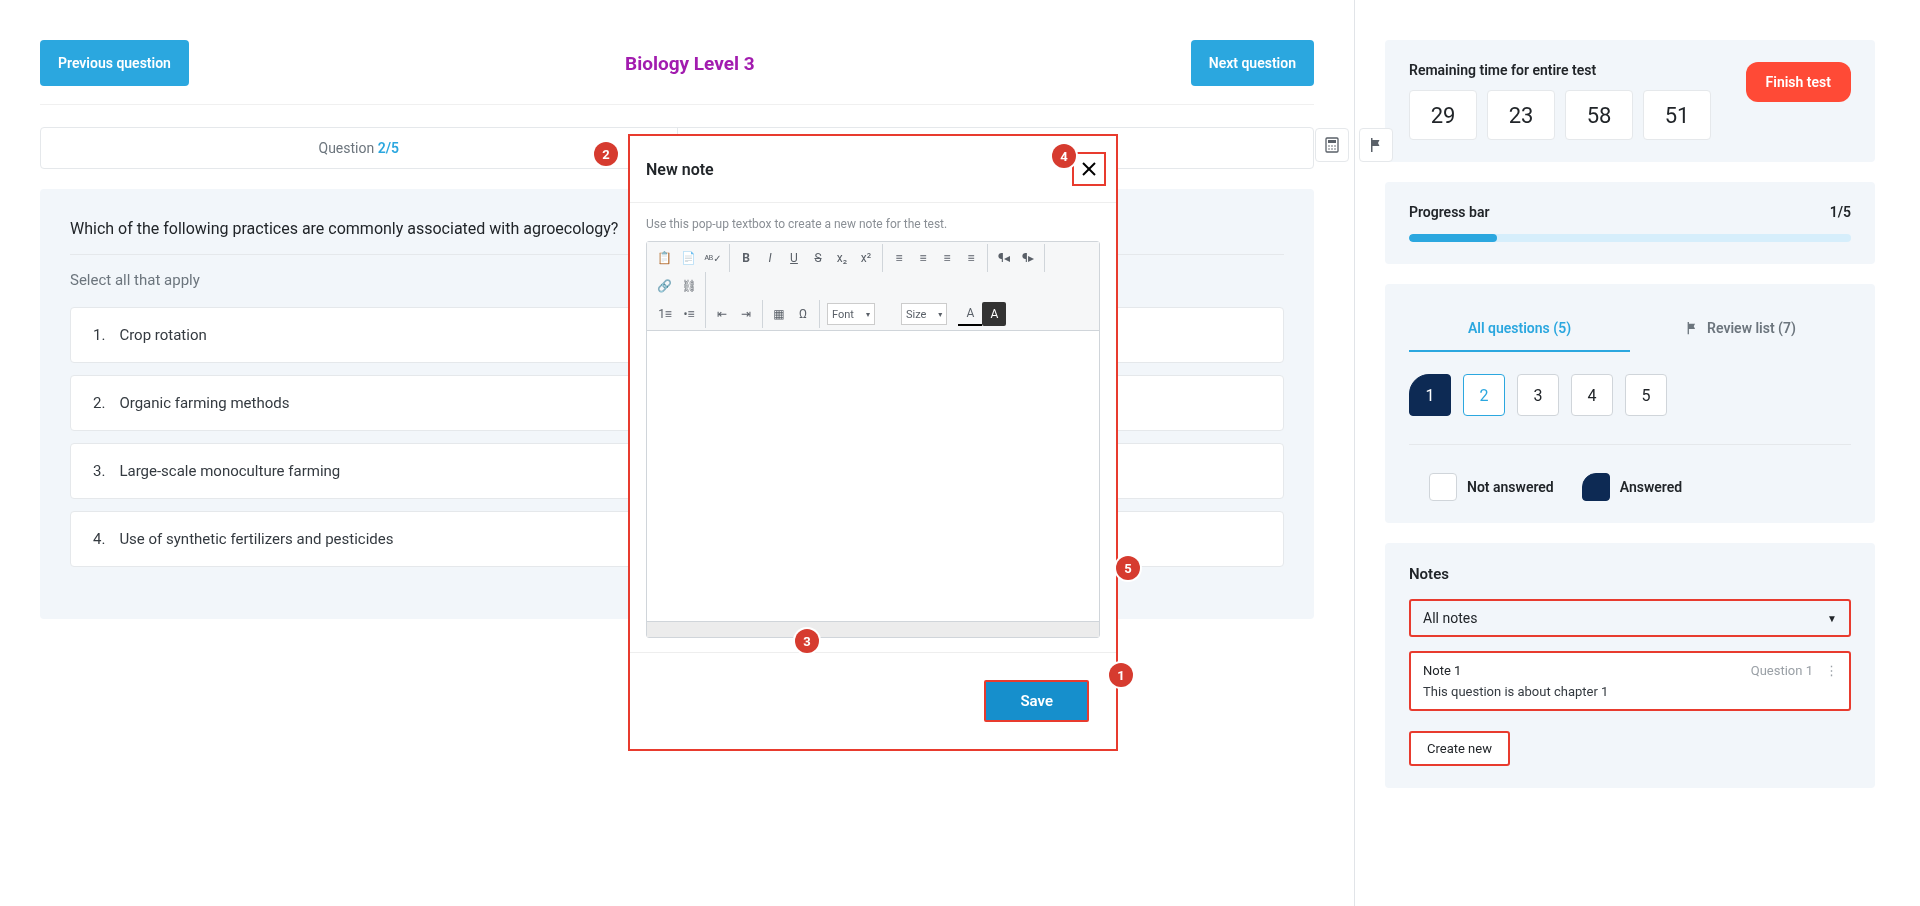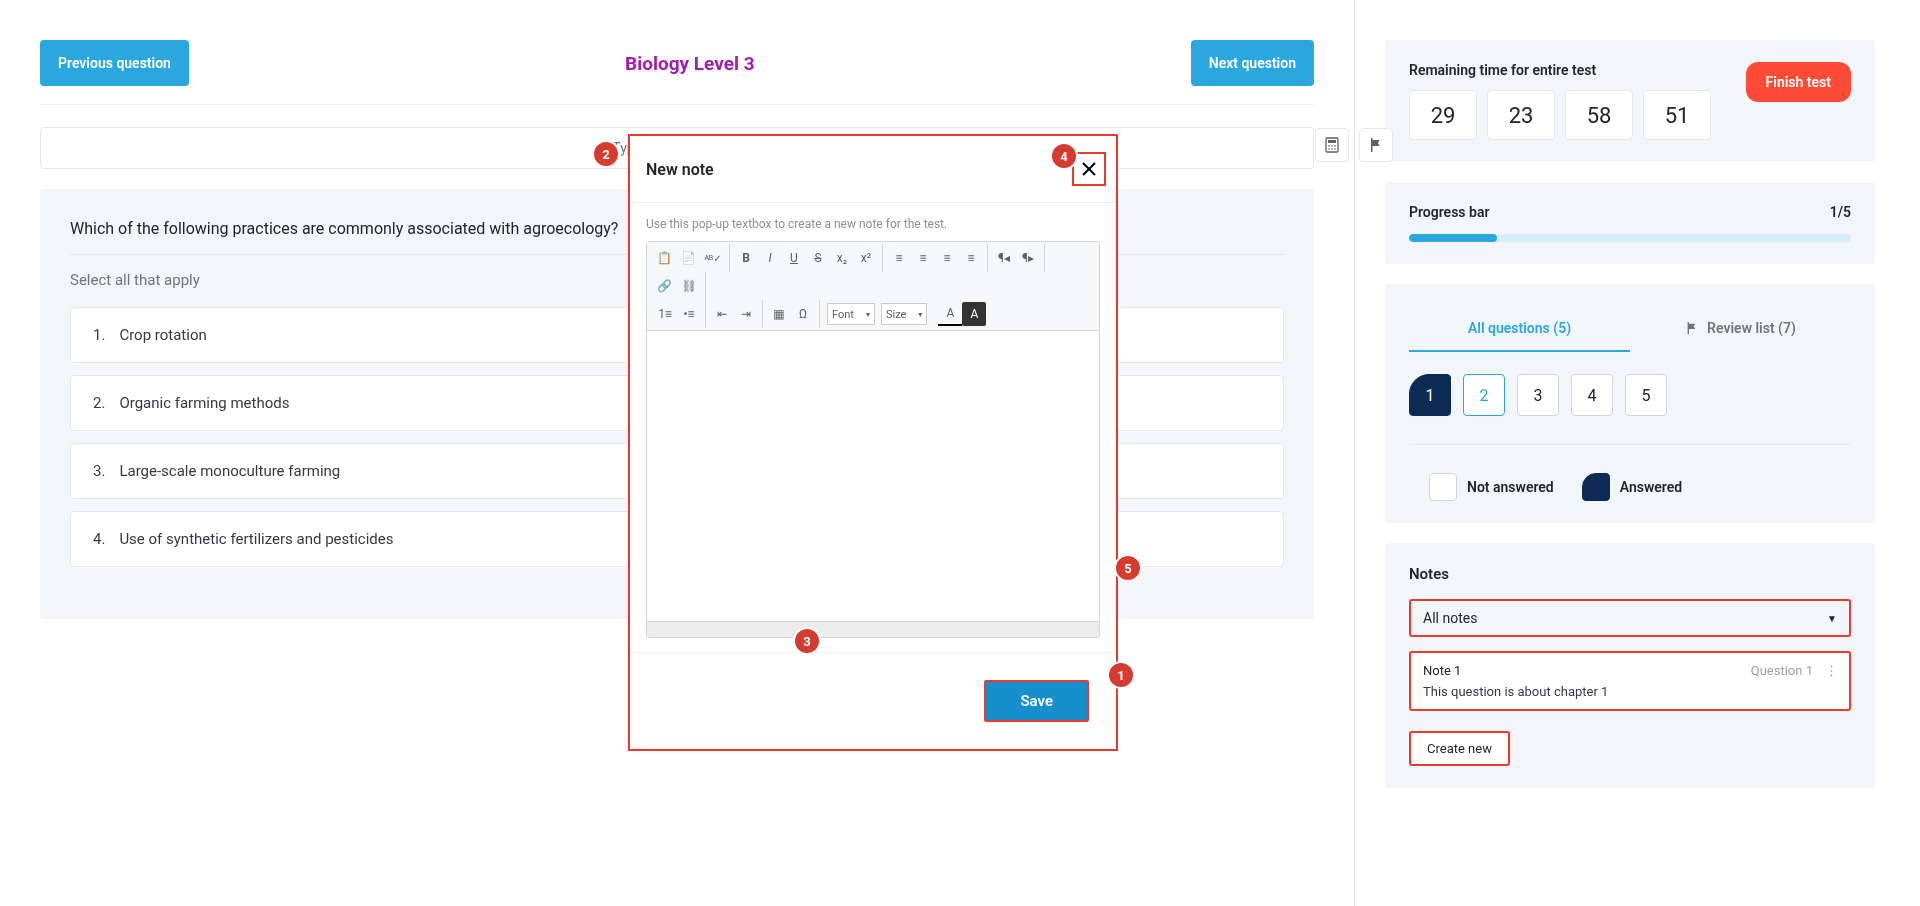--- a/index.html
+++ b/index.html
@@ -96,20 +96,23 @@
 
   <div class="left-col">
     <div class="nav-row">
       <button class="btn-primary">Previous question</button>
       <div class="title">Biology Level 3</div>
       <button class="btn-primary">Next question</button>
     </div>
 
     <div class="info-bar" style="position:relative;">
       <div class="info-cell">
+        <span>Question </span><span class="blue">2/5</span>
+      </div>
+      <div class="info-cell">
         <span>Type </span><span class="blue">Multiple choice</span>
       </div>
       <div class="info-icons" style="position:absolute; right:-80px; top:0;">
         <div class="icon-btn">
           <svg width="16" height="16" viewBox="0 0 16 16" fill="currentColor">
               <rect x="2" y="1" width="12" height="14" rx="1" fill="none" stroke="currentColor" stroke-width="1.3"></rect>
               <rect x="4" y="3" width="8" height="3" fill="currentColor"></rect>
               <circle cx="5" cy="9" r="0.8"></circle>
               <circle cx="8" cy="9" r="0.8"></circle>
               <circle cx="11" cy="9" r="0.8"></circle>
@@ -283,21 +286,21 @@
           <button class="tbtn">•≡</button>
         </div>
         <div class="tgroup">
           <button class="tbtn">⇤</button>
           <button class="tbtn">⇥</button>
         </div>
         <div class="tgroup">
           <button class="tbtn">▦</button>
           <button class="tbtn">Ω</button>
         </div>
-        <div class="tgroup" style="border-right:none;">
+        <div class="tgroup" style="border-right:none;gap:20px;">
           <div class="tsel">
               <span>Font</span>
               <span style="font-size:8px;">▾</span>
             </div>
           <div class="tsel">
               <span>Size</span>
               <span style="font-size:8px;">▾</span>
             </div>
         </div>
         <div class="tgroup" style="border-right:none;">

